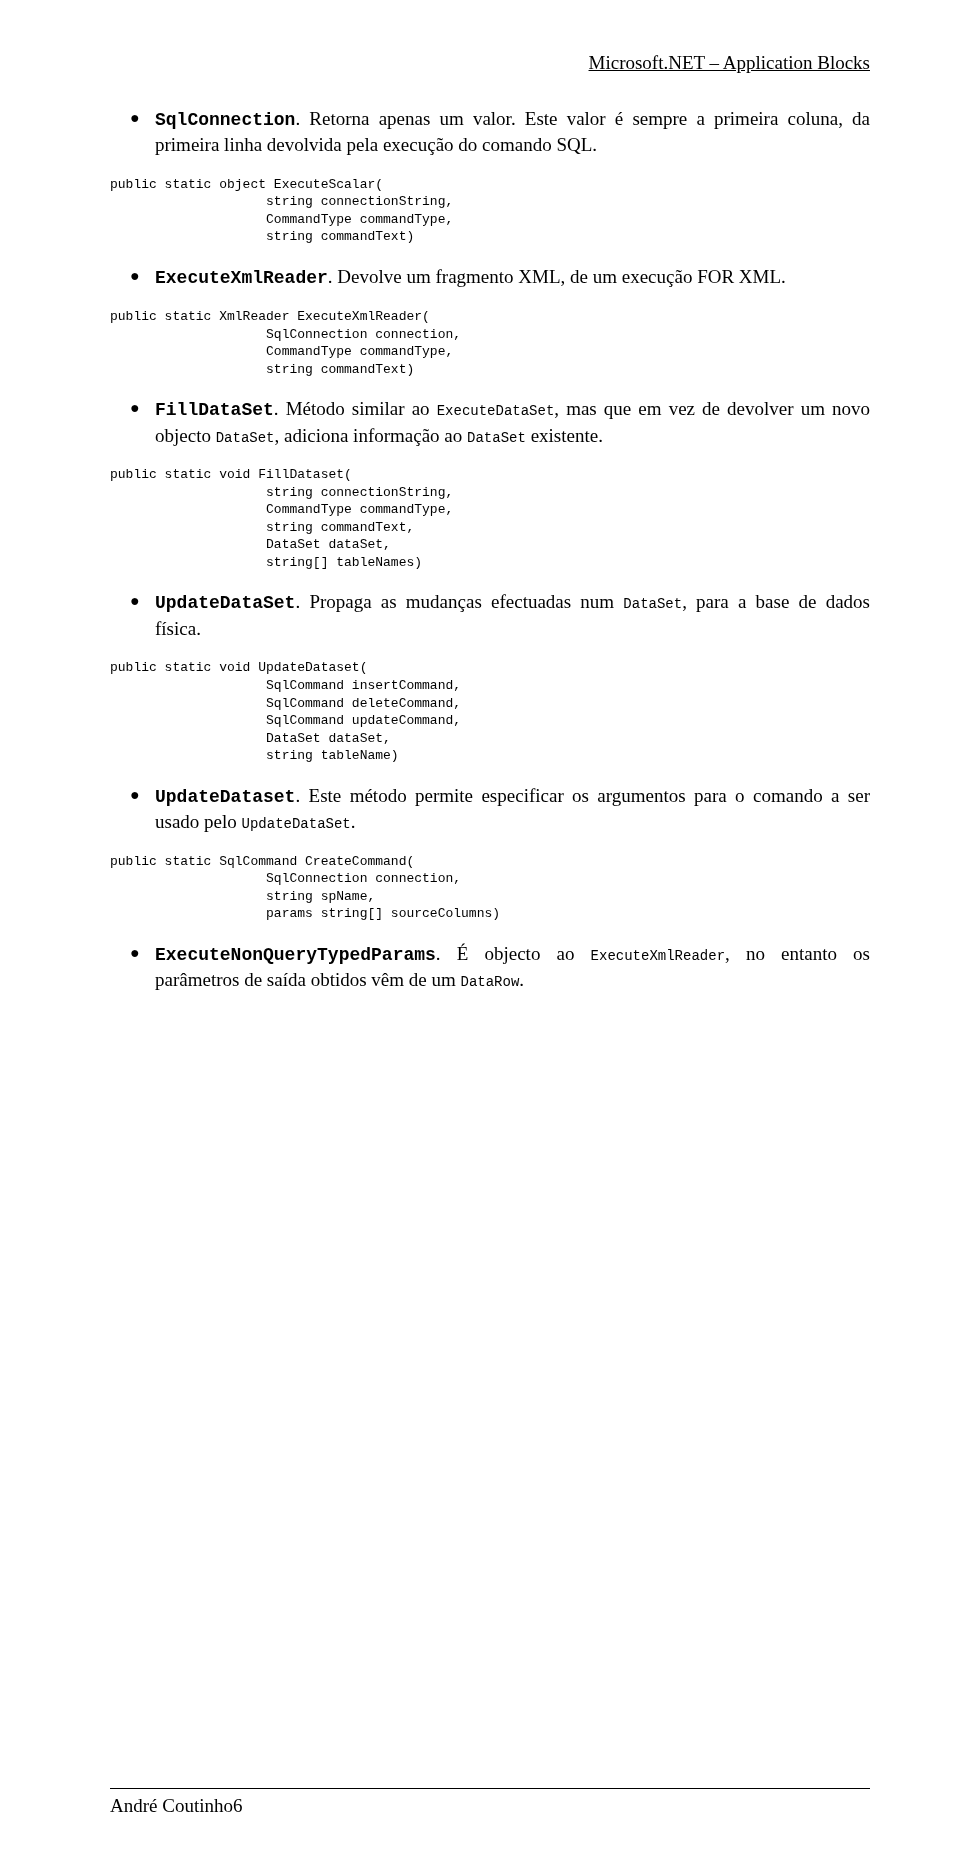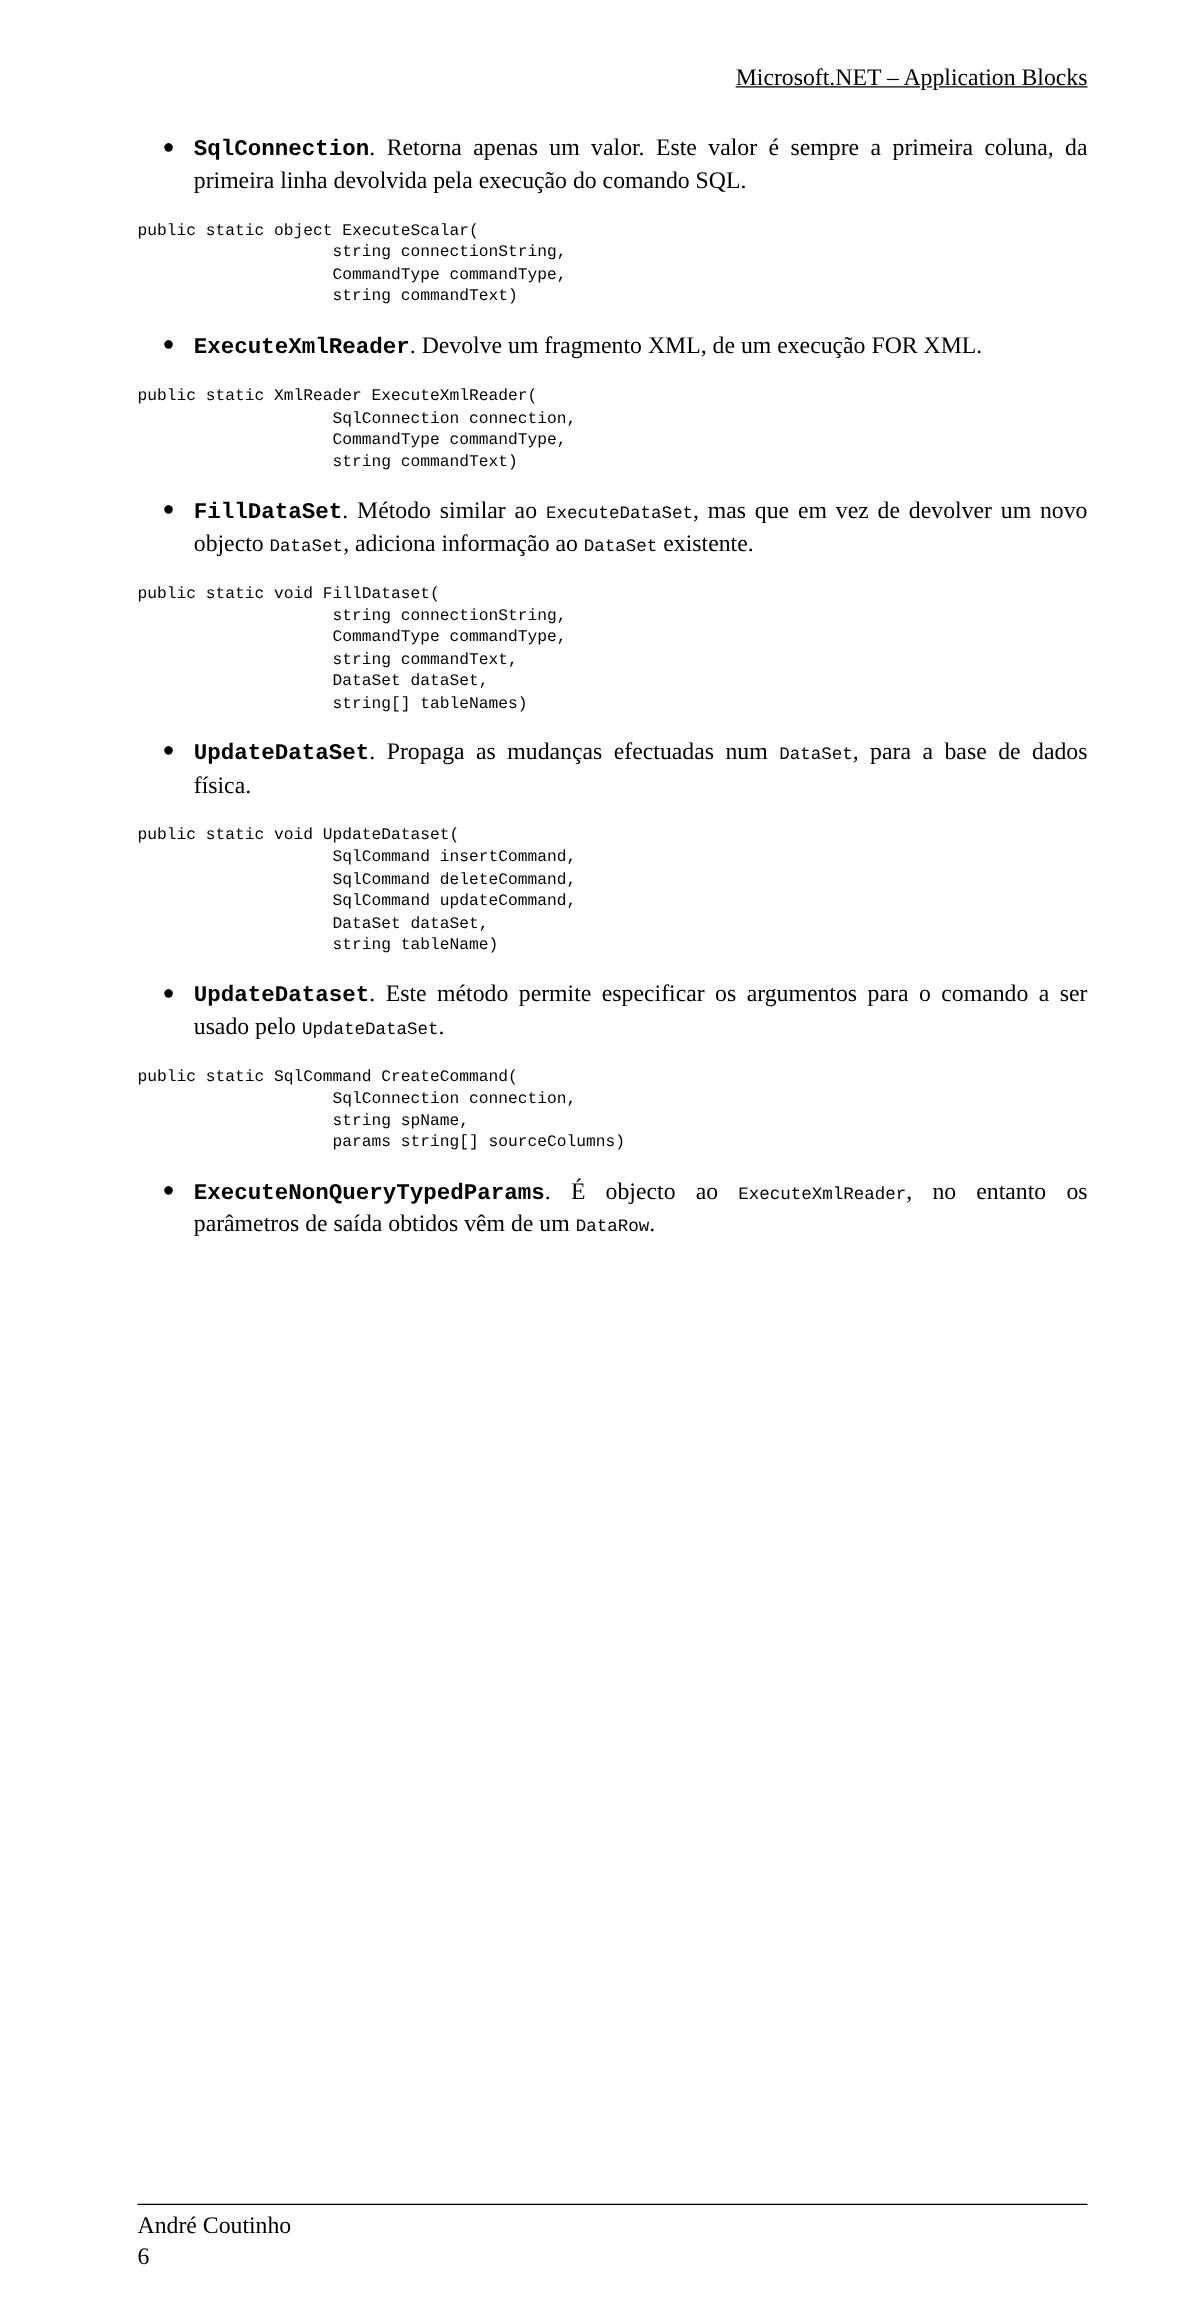--- a/index.html
+++ b/index.html
@@ -66,23 +66,22 @@
     bottom: 30px;
     left: 110px;
     right: 90px;
   }
   .footer-line {
     border-top: 1px solid #000;
     margin-bottom: 4px;
   }
   .footer-row {
     display: flex;
-    justify-content: flex-end;
+    justify-content: flex-start;
     font-size: 19px;
-    flex-direction: column;
   }
 </style>
 </head>
 <body>
 
 <div class="page">
 
   <div class="header-right">Microsoft.NET – Application Blocks</div>
 
   <div class="bullet-section">

